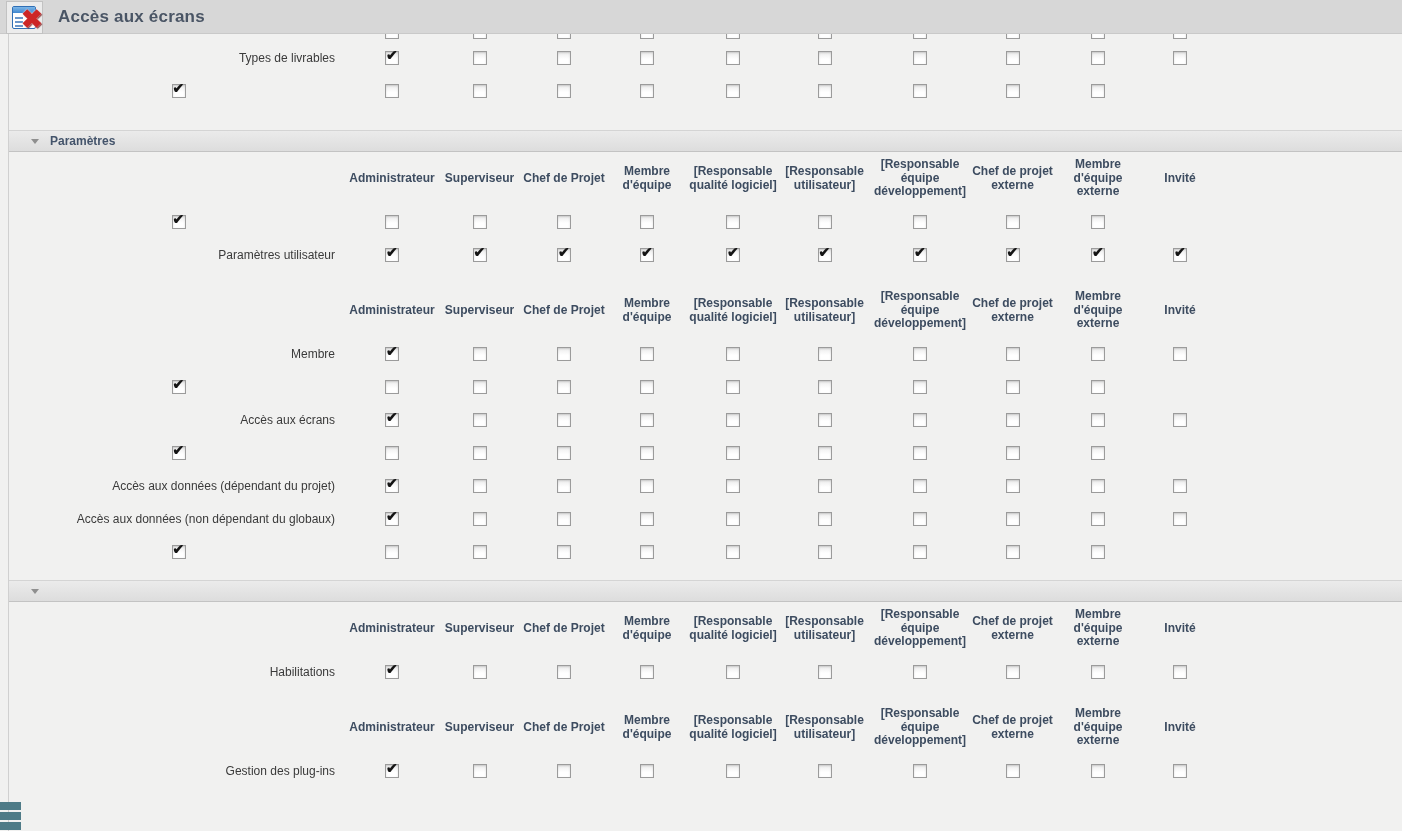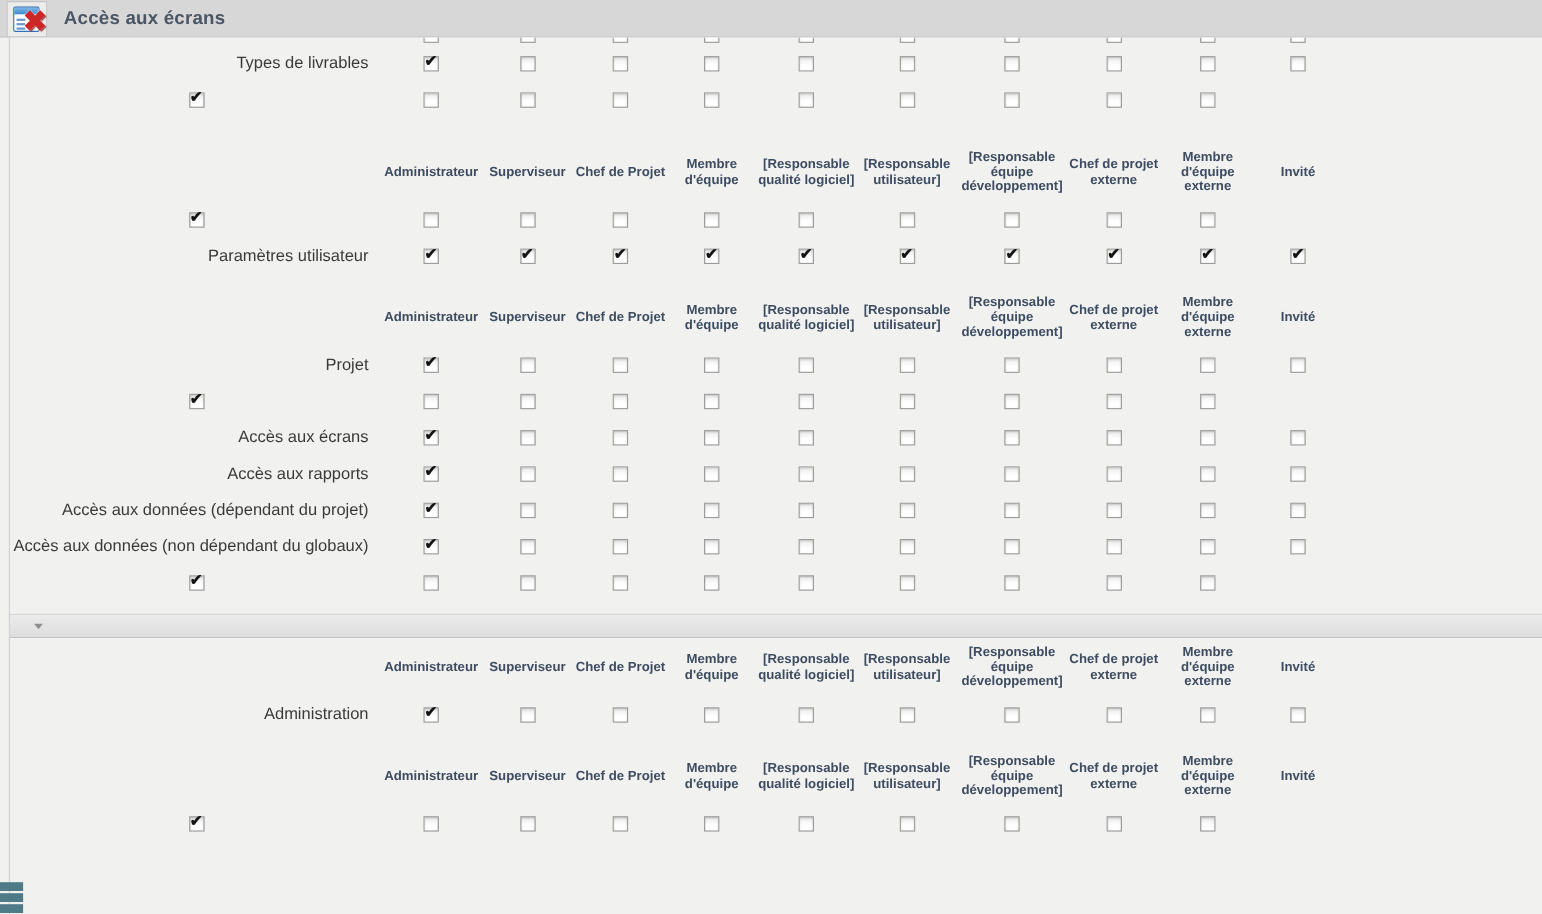--- a/index.html
+++ b/index.html
@@ -43,21 +43,21 @@
 
   .grid { display:grid;
     grid-template-columns:339px 88px 87px 82px 84px 88px 95px 96px 89px 82px 82px;
     width:1212px; }
   .hdr-row { height:53px; }
   .row { height:33px; }
   .sliver-row { height:7px; overflow:hidden; }
   .sliver-row .checkbox { transform:translateY(-9px); }
 
   .lcell { display:flex; align-items:center; justify-content:flex-end;
-    padding-right:13px; font-size:15px; color:#3a3a3a; white-space:nowrap; }
+    padding-right:13px; font-size:12px; color:#3a3a3a; white-space:nowrap; }
   .hcell { display:grid; place-items:center; text-align:center; font-weight:700;
     font-size:12px; line-height:1.16; color:#3d4c60; }
   .ccell { display:flex; align-items:center; justify-content:center; }
 
   .checkbox { position:relative; width:14px; height:14px;
     border:1px solid #9b9b9b; background:linear-gradient(180deg,#ececec,#ffffff 60%);
     box-shadow:inset 0 1px 2px rgba(0,0,0,.16); cursor:pointer; }
   .checkbox .tick { position:absolute; left:0; top:-4px; font-size:14px;
     font-weight:700; color:#141414; line-height:1; }
 
@@ -171,452 +171,456 @@
           <div class="checkbox" role="checkbox" aria-checked="false"></div>
         </div>
         <div class="ccell">
           <div class="checkbox" role="checkbox" aria-checked="false"></div>
         </div>
         <div class="ccell">
           <div class="checkbox" role="checkbox" aria-checked="false"></div>
         </div>
         <div class="ccell">
           <div class="checkbox" role="checkbox" aria-checked="false"></div>
+        </div>
+      </div>
+    </div>
+    <div class="section">
+      <div class="bar">
+        <div class="tri"></div>
+        <div class="bar-label">Paramètres</div>
+      </div>
+      <div class="grid hdr-row">
+        <div class="lcell"></div>
+        <div class="hcell">Administrateur</div>
+        <div class="hcell">Superviseur</div>
+        <div class="hcell">Chef de Projet</div>
+        <div class="hcell">Membre d'équipe</div>
+        <div class="hcell">[Responsable qualité logiciel]</div>
+        <div class="hcell">[Responsable utilisateur]</div>
+        <div class="hcell">[Responsable équipe développement]</div>
+        <div class="hcell">Chef de projet externe</div>
+        <div class="hcell">Membre d'équipe externe</div>
+        <div class="hcell">Invité</div>
+      </div>
+      <div class="grid row">
+        <div class="ccell">
+          <div class="checkbox" role="checkbox" aria-checked="true">
+            <div class="tick">✔</div>
+          </div>
+        </div>
+        <div class="ccell">
+          <div class="checkbox" role="checkbox" aria-checked="false"></div>
+        </div>
+        <div class="ccell">
+          <div class="checkbox" role="checkbox" aria-checked="false"></div>
+        </div>
+        <div class="ccell">
+          <div class="checkbox" role="checkbox" aria-checked="false"></div>
+        </div>
+        <div class="ccell">
+          <div class="checkbox" role="checkbox" aria-checked="false"></div>
+        </div>
+        <div class="ccell">
+          <div class="checkbox" role="checkbox" aria-checked="false"></div>
+        </div>
+        <div class="ccell">
+          <div class="checkbox" role="checkbox" aria-checked="false"></div>
+        </div>
+        <div class="ccell">
+          <div class="checkbox" role="checkbox" aria-checked="false"></div>
+        </div>
+        <div class="ccell">
+          <div class="checkbox" role="checkbox" aria-checked="false"></div>
+        </div>
+        <div class="ccell">
+          <div class="checkbox" role="checkbox" aria-checked="false"></div>
+        </div>
+      </div>
+      <div class="grid row">
+        <div class="lcell">Paramètres utilisateur</div>
+        <div class="ccell">
+          <div class="checkbox" role="checkbox" aria-checked="true">
+            <div class="tick">✔</div>
+          </div>
+        </div>
+        <div class="ccell">
+          <div class="checkbox" role="checkbox" aria-checked="true">
+            <div class="tick">✔</div>
+          </div>
+        </div>
+        <div class="ccell">
+          <div class="checkbox" role="checkbox" aria-checked="true">
+            <div class="tick">✔</div>
+          </div>
+        </div>
+        <div class="ccell">
+          <div class="checkbox" role="checkbox" aria-checked="true">
+            <div class="tick">✔</div>
+          </div>
+        </div>
+        <div class="ccell">
+          <div class="checkbox" role="checkbox" aria-checked="true">
+            <div class="tick">✔</div>
+          </div>
+        </div>
+        <div class="ccell">
+          <div class="checkbox" role="checkbox" aria-checked="true">
+            <div class="tick">✔</div>
+          </div>
+        </div>
+        <div class="ccell">
+          <div class="checkbox" role="checkbox" aria-checked="true">
+            <div class="tick">✔</div>
+          </div>
+        </div>
+        <div class="ccell">
+          <div class="checkbox" role="checkbox" aria-checked="true">
+            <div class="tick">✔</div>
+          </div>
+        </div>
+        <div class="ccell">
+          <div class="checkbox" role="checkbox" aria-checked="true">
+            <div class="tick">✔</div>
+          </div>
+        </div>
+        <div class="ccell">
+          <div class="checkbox" role="checkbox" aria-checked="true">
+            <div class="tick">✔</div>
+          </div>
         </div>
       </div>
     </div>
     <div class="section">
       <div class="grid hdr-row">
         <div class="lcell"></div>
         <div class="hcell">Administrateur</div>
         <div class="hcell">Superviseur</div>
         <div class="hcell">Chef de Projet</div>
         <div class="hcell">Membre d'équipe</div>
         <div class="hcell">[Responsable qualité logiciel]</div>
         <div class="hcell">[Responsable utilisateur]</div>
         <div class="hcell">[Responsable équipe développement]</div>
         <div class="hcell">Chef de projet externe</div>
         <div class="hcell">Membre d'équipe externe</div>
         <div class="hcell">Invité</div>
       </div>
       <div class="grid row">
-        <div class="ccell">
-          <div class="checkbox" role="checkbox" aria-checked="true">
-            <div class="tick">✔</div>
-          </div>
-        </div>
-        <div class="ccell">
-          <div class="checkbox" role="checkbox" aria-checked="false"></div>
-        </div>
-        <div class="ccell">
-          <div class="checkbox" role="checkbox" aria-checked="false"></div>
-        </div>
-        <div class="ccell">
-          <div class="checkbox" role="checkbox" aria-checked="false"></div>
-        </div>
-        <div class="ccell">
-          <div class="checkbox" role="checkbox" aria-checked="false"></div>
-        </div>
-        <div class="ccell">
-          <div class="checkbox" role="checkbox" aria-checked="false"></div>
-        </div>
-        <div class="ccell">
-          <div class="checkbox" role="checkbox" aria-checked="false"></div>
-        </div>
-        <div class="ccell">
-          <div class="checkbox" role="checkbox" aria-checked="false"></div>
-        </div>
-        <div class="ccell">
-          <div class="checkbox" role="checkbox" aria-checked="false"></div>
-        </div>
-        <div class="ccell">
-          <div class="checkbox" role="checkbox" aria-checked="false"></div>
-        </div>
-      </div>
-      <div class="grid row">
-        <div class="lcell">Paramètres utilisateur</div>
-        <div class="ccell">
-          <div class="checkbox" role="checkbox" aria-checked="true">
-            <div class="tick">✔</div>
-          </div>
-        </div>
-        <div class="ccell">
-          <div class="checkbox" role="checkbox" aria-checked="true">
-            <div class="tick">✔</div>
-          </div>
-        </div>
-        <div class="ccell">
-          <div class="checkbox" role="checkbox" aria-checked="true">
-            <div class="tick">✔</div>
-          </div>
-        </div>
-        <div class="ccell">
-          <div class="checkbox" role="checkbox" aria-checked="true">
-            <div class="tick">✔</div>
-          </div>
-        </div>
-        <div class="ccell">
-          <div class="checkbox" role="checkbox" aria-checked="true">
-            <div class="tick">✔</div>
-          </div>
-        </div>
-        <div class="ccell">
-          <div class="checkbox" role="checkbox" aria-checked="true">
-            <div class="tick">✔</div>
-          </div>
-        </div>
-        <div class="ccell">
-          <div class="checkbox" role="checkbox" aria-checked="true">
-            <div class="tick">✔</div>
-          </div>
-        </div>
-        <div class="ccell">
-          <div class="checkbox" role="checkbox" aria-checked="true">
-            <div class="tick">✔</div>
-          </div>
-        </div>
-        <div class="ccell">
-          <div class="checkbox" role="checkbox" aria-checked="true">
-            <div class="tick">✔</div>
-          </div>
-        </div>
-        <div class="ccell">
-          <div class="checkbox" role="checkbox" aria-checked="true">
-            <div class="tick">✔</div>
-          </div>
+        <div class="lcell">Membre</div>
+        <div class="ccell">
+          <div class="checkbox" role="checkbox" aria-checked="true">
+            <div class="tick">✔</div>
+          </div>
+        </div>
+        <div class="ccell">
+          <div class="checkbox" role="checkbox" aria-checked="false"></div>
+        </div>
+        <div class="ccell">
+          <div class="checkbox" role="checkbox" aria-checked="false"></div>
+        </div>
+        <div class="ccell">
+          <div class="checkbox" role="checkbox" aria-checked="false"></div>
+        </div>
+        <div class="ccell">
+          <div class="checkbox" role="checkbox" aria-checked="false"></div>
+        </div>
+        <div class="ccell">
+          <div class="checkbox" role="checkbox" aria-checked="false"></div>
+        </div>
+        <div class="ccell">
+          <div class="checkbox" role="checkbox" aria-checked="false"></div>
+        </div>
+        <div class="ccell">
+          <div class="checkbox" role="checkbox" aria-checked="false"></div>
+        </div>
+        <div class="ccell">
+          <div class="checkbox" role="checkbox" aria-checked="false"></div>
+        </div>
+        <div class="ccell">
+          <div class="checkbox" role="checkbox" aria-checked="false"></div>
+        </div>
+      </div>
+      <div class="grid row">
+        <div class="ccell">
+          <div class="checkbox" role="checkbox" aria-checked="true">
+            <div class="tick">✔</div>
+          </div>
+        </div>
+        <div class="ccell">
+          <div class="checkbox" role="checkbox" aria-checked="false"></div>
+        </div>
+        <div class="ccell">
+          <div class="checkbox" role="checkbox" aria-checked="false"></div>
+        </div>
+        <div class="ccell">
+          <div class="checkbox" role="checkbox" aria-checked="false"></div>
+        </div>
+        <div class="ccell">
+          <div class="checkbox" role="checkbox" aria-checked="false"></div>
+        </div>
+        <div class="ccell">
+          <div class="checkbox" role="checkbox" aria-checked="false"></div>
+        </div>
+        <div class="ccell">
+          <div class="checkbox" role="checkbox" aria-checked="false"></div>
+        </div>
+        <div class="ccell">
+          <div class="checkbox" role="checkbox" aria-checked="false"></div>
+        </div>
+        <div class="ccell">
+          <div class="checkbox" role="checkbox" aria-checked="false"></div>
+        </div>
+        <div class="ccell">
+          <div class="checkbox" role="checkbox" aria-checked="false"></div>
+        </div>
+      </div>
+      <div class="grid row">
+        <div class="lcell">Accès aux écrans</div>
+        <div class="ccell">
+          <div class="checkbox" role="checkbox" aria-checked="true">
+            <div class="tick">✔</div>
+          </div>
+        </div>
+        <div class="ccell">
+          <div class="checkbox" role="checkbox" aria-checked="false"></div>
+        </div>
+        <div class="ccell">
+          <div class="checkbox" role="checkbox" aria-checked="false"></div>
+        </div>
+        <div class="ccell">
+          <div class="checkbox" role="checkbox" aria-checked="false"></div>
+        </div>
+        <div class="ccell">
+          <div class="checkbox" role="checkbox" aria-checked="false"></div>
+        </div>
+        <div class="ccell">
+          <div class="checkbox" role="checkbox" aria-checked="false"></div>
+        </div>
+        <div class="ccell">
+          <div class="checkbox" role="checkbox" aria-checked="false"></div>
+        </div>
+        <div class="ccell">
+          <div class="checkbox" role="checkbox" aria-checked="false"></div>
+        </div>
+        <div class="ccell">
+          <div class="checkbox" role="checkbox" aria-checked="false"></div>
+        </div>
+        <div class="ccell">
+          <div class="checkbox" role="checkbox" aria-checked="false"></div>
+        </div>
+      </div>
+      <div class="grid row">
+        <div class="ccell">
+          <div class="checkbox" role="checkbox" aria-checked="true">
+            <div class="tick">✔</div>
+          </div>
+        </div>
+        <div class="ccell">
+          <div class="checkbox" role="checkbox" aria-checked="false"></div>
+        </div>
+        <div class="ccell">
+          <div class="checkbox" role="checkbox" aria-checked="false"></div>
+        </div>
+        <div class="ccell">
+          <div class="checkbox" role="checkbox" aria-checked="false"></div>
+        </div>
+        <div class="ccell">
+          <div class="checkbox" role="checkbox" aria-checked="false"></div>
+        </div>
+        <div class="ccell">
+          <div class="checkbox" role="checkbox" aria-checked="false"></div>
+        </div>
+        <div class="ccell">
+          <div class="checkbox" role="checkbox" aria-checked="false"></div>
+        </div>
+        <div class="ccell">
+          <div class="checkbox" role="checkbox" aria-checked="false"></div>
+        </div>
+        <div class="ccell">
+          <div class="checkbox" role="checkbox" aria-checked="false"></div>
+        </div>
+        <div class="ccell">
+          <div class="checkbox" role="checkbox" aria-checked="false"></div>
+        </div>
+      </div>
+      <div class="grid row">
+        <div class="lcell">Accès aux données (dépendant du projet)</div>
+        <div class="ccell">
+          <div class="checkbox" role="checkbox" aria-checked="true">
+            <div class="tick">✔</div>
+          </div>
+        </div>
+        <div class="ccell">
+          <div class="checkbox" role="checkbox" aria-checked="false"></div>
+        </div>
+        <div class="ccell">
+          <div class="checkbox" role="checkbox" aria-checked="false"></div>
+        </div>
+        <div class="ccell">
+          <div class="checkbox" role="checkbox" aria-checked="false"></div>
+        </div>
+        <div class="ccell">
+          <div class="checkbox" role="checkbox" aria-checked="false"></div>
+        </div>
+        <div class="ccell">
+          <div class="checkbox" role="checkbox" aria-checked="false"></div>
+        </div>
+        <div class="ccell">
+          <div class="checkbox" role="checkbox" aria-checked="false"></div>
+        </div>
+        <div class="ccell">
+          <div class="checkbox" role="checkbox" aria-checked="false"></div>
+        </div>
+        <div class="ccell">
+          <div class="checkbox" role="checkbox" aria-checked="false"></div>
+        </div>
+        <div class="ccell">
+          <div class="checkbox" role="checkbox" aria-checked="false"></div>
+        </div>
+      </div>
+      <div class="grid row">
+        <div class="lcell">Accès aux données (non dépendant du globaux)</div>
+        <div class="ccell">
+          <div class="checkbox" role="checkbox" aria-checked="true">
+            <div class="tick">✔</div>
+          </div>
+        </div>
+        <div class="ccell">
+          <div class="checkbox" role="checkbox" aria-checked="false"></div>
+        </div>
+        <div class="ccell">
+          <div class="checkbox" role="checkbox" aria-checked="false"></div>
+        </div>
+        <div class="ccell">
+          <div class="checkbox" role="checkbox" aria-checked="false"></div>
+        </div>
+        <div class="ccell">
+          <div class="checkbox" role="checkbox" aria-checked="false"></div>
+        </div>
+        <div class="ccell">
+          <div class="checkbox" role="checkbox" aria-checked="false"></div>
+        </div>
+        <div class="ccell">
+          <div class="checkbox" role="checkbox" aria-checked="false"></div>
+        </div>
+        <div class="ccell">
+          <div class="checkbox" role="checkbox" aria-checked="false"></div>
+        </div>
+        <div class="ccell">
+          <div class="checkbox" role="checkbox" aria-checked="false"></div>
+        </div>
+        <div class="ccell">
+          <div class="checkbox" role="checkbox" aria-checked="false"></div>
+        </div>
+      </div>
+      <div class="grid row">
+        <div class="ccell">
+          <div class="checkbox" role="checkbox" aria-checked="true">
+            <div class="tick">✔</div>
+          </div>
+        </div>
+        <div class="ccell">
+          <div class="checkbox" role="checkbox" aria-checked="false"></div>
+        </div>
+        <div class="ccell">
+          <div class="checkbox" role="checkbox" aria-checked="false"></div>
+        </div>
+        <div class="ccell">
+          <div class="checkbox" role="checkbox" aria-checked="false"></div>
+        </div>
+        <div class="ccell">
+          <div class="checkbox" role="checkbox" aria-checked="false"></div>
+        </div>
+        <div class="ccell">
+          <div class="checkbox" role="checkbox" aria-checked="false"></div>
+        </div>
+        <div class="ccell">
+          <div class="checkbox" role="checkbox" aria-checked="false"></div>
+        </div>
+        <div class="ccell">
+          <div class="checkbox" role="checkbox" aria-checked="false"></div>
+        </div>
+        <div class="ccell">
+          <div class="checkbox" role="checkbox" aria-checked="false"></div>
+        </div>
+        <div class="ccell">
+          <div class="checkbox" role="checkbox" aria-checked="false"></div>
+        </div>
+      </div>
+    </div>
+    <div class="section">
+      <div class="bar">
+        <div class="tri"></div>
+        <div class="bar-label"></div>
+      </div>
+      <div class="grid hdr-row">
+        <div class="lcell"></div>
+        <div class="hcell">Administrateur</div>
+        <div class="hcell">Superviseur</div>
+        <div class="hcell">Chef de Projet</div>
+        <div class="hcell">Membre d'équipe</div>
+        <div class="hcell">[Responsable qualité logiciel]</div>
+        <div class="hcell">[Responsable utilisateur]</div>
+        <div class="hcell">[Responsable équipe développement]</div>
+        <div class="hcell">Chef de projet externe</div>
+        <div class="hcell">Membre d'équipe externe</div>
+        <div class="hcell">Invité</div>
+      </div>
+      <div class="grid row">
+        <div class="lcell">Habilitations</div>
+        <div class="ccell">
+          <div class="checkbox" role="checkbox" aria-checked="true">
+            <div class="tick">✔</div>
+          </div>
+        </div>
+        <div class="ccell">
+          <div class="checkbox" role="checkbox" aria-checked="false"></div>
+        </div>
+        <div class="ccell">
+          <div class="checkbox" role="checkbox" aria-checked="false"></div>
+        </div>
+        <div class="ccell">
+          <div class="checkbox" role="checkbox" aria-checked="false"></div>
+        </div>
+        <div class="ccell">
+          <div class="checkbox" role="checkbox" aria-checked="false"></div>
+        </div>
+        <div class="ccell">
+          <div class="checkbox" role="checkbox" aria-checked="false"></div>
+        </div>
+        <div class="ccell">
+          <div class="checkbox" role="checkbox" aria-checked="false"></div>
+        </div>
+        <div class="ccell">
+          <div class="checkbox" role="checkbox" aria-checked="false"></div>
+        </div>
+        <div class="ccell">
+          <div class="checkbox" role="checkbox" aria-checked="false"></div>
+        </div>
+        <div class="ccell">
+          <div class="checkbox" role="checkbox" aria-checked="false"></div>
         </div>
       </div>
     </div>
     <div class="section">
       <div class="grid hdr-row">
         <div class="lcell"></div>
         <div class="hcell">Administrateur</div>
         <div class="hcell">Superviseur</div>
         <div class="hcell">Chef de Projet</div>
         <div class="hcell">Membre d'équipe</div>
         <div class="hcell">[Responsable qualité logiciel]</div>
         <div class="hcell">[Responsable utilisateur]</div>
         <div class="hcell">[Responsable équipe développement]</div>
         <div class="hcell">Chef de projet externe</div>
         <div class="hcell">Membre d'équipe externe</div>
         <div class="hcell">Invité</div>
       </div>
       <div class="grid row">
-        <div class="lcell">Projet</div>
-        <div class="ccell">
-          <div class="checkbox" role="checkbox" aria-checked="true">
-            <div class="tick">✔</div>
-          </div>
-        </div>
-        <div class="ccell">
-          <div class="checkbox" role="checkbox" aria-checked="false"></div>
-        </div>
-        <div class="ccell">
-          <div class="checkbox" role="checkbox" aria-checked="false"></div>
-        </div>
-        <div class="ccell">
-          <div class="checkbox" role="checkbox" aria-checked="false"></div>
-        </div>
-        <div class="ccell">
-          <div class="checkbox" role="checkbox" aria-checked="false"></div>
-        </div>
-        <div class="ccell">
-          <div class="checkbox" role="checkbox" aria-checked="false"></div>
-        </div>
-        <div class="ccell">
-          <div class="checkbox" role="checkbox" aria-checked="false"></div>
-        </div>
-        <div class="ccell">
-          <div class="checkbox" role="checkbox" aria-checked="false"></div>
-        </div>
-        <div class="ccell">
-          <div class="checkbox" role="checkbox" aria-checked="false"></div>
-        </div>
-        <div class="ccell">
-          <div class="checkbox" role="checkbox" aria-checked="false"></div>
-        </div>
-      </div>
-      <div class="grid row">
-        <div class="ccell">
-          <div class="checkbox" role="checkbox" aria-checked="true">
-            <div class="tick">✔</div>
-          </div>
-        </div>
-        <div class="ccell">
-          <div class="checkbox" role="checkbox" aria-checked="false"></div>
-        </div>
-        <div class="ccell">
-          <div class="checkbox" role="checkbox" aria-checked="false"></div>
-        </div>
-        <div class="ccell">
-          <div class="checkbox" role="checkbox" aria-checked="false"></div>
-        </div>
-        <div class="ccell">
-          <div class="checkbox" role="checkbox" aria-checked="false"></div>
-        </div>
-        <div class="ccell">
-          <div class="checkbox" role="checkbox" aria-checked="false"></div>
-        </div>
-        <div class="ccell">
-          <div class="checkbox" role="checkbox" aria-checked="false"></div>
-        </div>
-        <div class="ccell">
-          <div class="checkbox" role="checkbox" aria-checked="false"></div>
-        </div>
-        <div class="ccell">
-          <div class="checkbox" role="checkbox" aria-checked="false"></div>
-        </div>
-        <div class="ccell">
-          <div class="checkbox" role="checkbox" aria-checked="false"></div>
-        </div>
-      </div>
-      <div class="grid row">
-        <div class="lcell">Accès aux écrans</div>
-        <div class="ccell">
-          <div class="checkbox" role="checkbox" aria-checked="true">
-            <div class="tick">✔</div>
-          </div>
-        </div>
-        <div class="ccell">
-          <div class="checkbox" role="checkbox" aria-checked="false"></div>
-        </div>
-        <div class="ccell">
-          <div class="checkbox" role="checkbox" aria-checked="false"></div>
-        </div>
-        <div class="ccell">
-          <div class="checkbox" role="checkbox" aria-checked="false"></div>
-        </div>
-        <div class="ccell">
-          <div class="checkbox" role="checkbox" aria-checked="false"></div>
-        </div>
-        <div class="ccell">
-          <div class="checkbox" role="checkbox" aria-checked="false"></div>
-        </div>
-        <div class="ccell">
-          <div class="checkbox" role="checkbox" aria-checked="false"></div>
-        </div>
-        <div class="ccell">
-          <div class="checkbox" role="checkbox" aria-checked="false"></div>
-        </div>
-        <div class="ccell">
-          <div class="checkbox" role="checkbox" aria-checked="false"></div>
-        </div>
-        <div class="ccell">
-          <div class="checkbox" role="checkbox" aria-checked="false"></div>
-        </div>
-      </div>
-      <div class="grid row">
-        <div class="lcell">Accès aux rapports</div>
-        <div class="ccell">
-          <div class="checkbox" role="checkbox" aria-checked="true">
-            <div class="tick">✔</div>
-          </div>
-        </div>
-        <div class="ccell">
-          <div class="checkbox" role="checkbox" aria-checked="false"></div>
-        </div>
-        <div class="ccell">
-          <div class="checkbox" role="checkbox" aria-checked="false"></div>
-        </div>
-        <div class="ccell">
-          <div class="checkbox" role="checkbox" aria-checked="false"></div>
-        </div>
-        <div class="ccell">
-          <div class="checkbox" role="checkbox" aria-checked="false"></div>
-        </div>
-        <div class="ccell">
-          <div class="checkbox" role="checkbox" aria-checked="false"></div>
-        </div>
-        <div class="ccell">
-          <div class="checkbox" role="checkbox" aria-checked="false"></div>
-        </div>
-        <div class="ccell">
-          <div class="checkbox" role="checkbox" aria-checked="false"></div>
-        </div>
-        <div class="ccell">
-          <div class="checkbox" role="checkbox" aria-checked="false"></div>
-        </div>
-        <div class="ccell">
-          <div class="checkbox" role="checkbox" aria-checked="false"></div>
-        </div>
-      </div>
-      <div class="grid row">
-        <div class="lcell">Accès aux données (dépendant du projet)</div>
-        <div class="ccell">
-          <div class="checkbox" role="checkbox" aria-checked="true">
-            <div class="tick">✔</div>
-          </div>
-        </div>
-        <div class="ccell">
-          <div class="checkbox" role="checkbox" aria-checked="false"></div>
-        </div>
-        <div class="ccell">
-          <div class="checkbox" role="checkbox" aria-checked="false"></div>
-        </div>
-        <div class="ccell">
-          <div class="checkbox" role="checkbox" aria-checked="false"></div>
-        </div>
-        <div class="ccell">
-          <div class="checkbox" role="checkbox" aria-checked="false"></div>
-        </div>
-        <div class="ccell">
-          <div class="checkbox" role="checkbox" aria-checked="false"></div>
-        </div>
-        <div class="ccell">
-          <div class="checkbox" role="checkbox" aria-checked="false"></div>
-        </div>
-        <div class="ccell">
-          <div class="checkbox" role="checkbox" aria-checked="false"></div>
-        </div>
-        <div class="ccell">
-          <div class="checkbox" role="checkbox" aria-checked="false"></div>
-        </div>
-        <div class="ccell">
-          <div class="checkbox" role="checkbox" aria-checked="false"></div>
-        </div>
-      </div>
-      <div class="grid row">
-        <div class="lcell">Accès aux données (non dépendant du globaux)</div>
-        <div class="ccell">
-          <div class="checkbox" role="checkbox" aria-checked="true">
-            <div class="tick">✔</div>
-          </div>
-        </div>
-        <div class="ccell">
-          <div class="checkbox" role="checkbox" aria-checked="false"></div>
-        </div>
-        <div class="ccell">
-          <div class="checkbox" role="checkbox" aria-checked="false"></div>
-        </div>
-        <div class="ccell">
-          <div class="checkbox" role="checkbox" aria-checked="false"></div>
-        </div>
-        <div class="ccell">
-          <div class="checkbox" role="checkbox" aria-checked="false"></div>
-        </div>
-        <div class="ccell">
-          <div class="checkbox" role="checkbox" aria-checked="false"></div>
-        </div>
-        <div class="ccell">
-          <div class="checkbox" role="checkbox" aria-checked="false"></div>
-        </div>
-        <div class="ccell">
-          <div class="checkbox" role="checkbox" aria-checked="false"></div>
-        </div>
-        <div class="ccell">
-          <div class="checkbox" role="checkbox" aria-checked="false"></div>
-        </div>
-        <div class="ccell">
-          <div class="checkbox" role="checkbox" aria-checked="false"></div>
-        </div>
-      </div>
-      <div class="grid row">
-        <div class="ccell">
-          <div class="checkbox" role="checkbox" aria-checked="true">
-            <div class="tick">✔</div>
-          </div>
-        </div>
-        <div class="ccell">
-          <div class="checkbox" role="checkbox" aria-checked="false"></div>
-        </div>
-        <div class="ccell">
-          <div class="checkbox" role="checkbox" aria-checked="false"></div>
-        </div>
-        <div class="ccell">
-          <div class="checkbox" role="checkbox" aria-checked="false"></div>
-        </div>
-        <div class="ccell">
-          <div class="checkbox" role="checkbox" aria-checked="false"></div>
-        </div>
-        <div class="ccell">
-          <div class="checkbox" role="checkbox" aria-checked="false"></div>
-        </div>
-        <div class="ccell">
-          <div class="checkbox" role="checkbox" aria-checked="false"></div>
-        </div>
-        <div class="ccell">
-          <div class="checkbox" role="checkbox" aria-checked="false"></div>
-        </div>
-        <div class="ccell">
-          <div class="checkbox" role="checkbox" aria-checked="false"></div>
-        </div>
-        <div class="ccell">
-          <div class="checkbox" role="checkbox" aria-checked="false"></div>
-        </div>
-      </div>
-    </div>
-    <div class="section">
-      <div class="bar">
-        <div class="tri"></div>
-        <div class="bar-label"></div>
-      </div>
-      <div class="grid hdr-row">
-        <div class="lcell"></div>
-        <div class="hcell">Administrateur</div>
-        <div class="hcell">Superviseur</div>
-        <div class="hcell">Chef de Projet</div>
-        <div class="hcell">Membre d'équipe</div>
-        <div class="hcell">[Responsable qualité logiciel]</div>
-        <div class="hcell">[Responsable utilisateur]</div>
-        <div class="hcell">[Responsable équipe développement]</div>
-        <div class="hcell">Chef de projet externe</div>
-        <div class="hcell">Membre d'équipe externe</div>
-        <div class="hcell">Invité</div>
-      </div>
-      <div class="grid row">
-        <div class="lcell">Administration</div>
-        <div class="ccell">
-          <div class="checkbox" role="checkbox" aria-checked="true">
-            <div class="tick">✔</div>
-          </div>
-        </div>
-        <div class="ccell">
-          <div class="checkbox" role="checkbox" aria-checked="false"></div>
-        </div>
-        <div class="ccell">
-          <div class="checkbox" role="checkbox" aria-checked="false"></div>
-        </div>
-        <div class="ccell">
-          <div class="checkbox" role="checkbox" aria-checked="false"></div>
-        </div>
-        <div class="ccell">
-          <div class="checkbox" role="checkbox" aria-checked="false"></div>
-        </div>
-        <div class="ccell">
-          <div class="checkbox" role="checkbox" aria-checked="false"></div>
-        </div>
-        <div class="ccell">
-          <div class="checkbox" role="checkbox" aria-checked="false"></div>
-        </div>
-        <div class="ccell">
-          <div class="checkbox" role="checkbox" aria-checked="false"></div>
-        </div>
-        <div class="ccell">
-          <div class="checkbox" role="checkbox" aria-checked="false"></div>
-        </div>
-        <div class="ccell">
-          <div class="checkbox" role="checkbox" aria-checked="false"></div>
-        </div>
-      </div>
-    </div>
-    <div class="section">
-      <div class="grid hdr-row">
-        <div class="lcell"></div>
-        <div class="hcell">Administrateur</div>
-        <div class="hcell">Superviseur</div>
-        <div class="hcell">Chef de Projet</div>
-        <div class="hcell">Membre d'équipe</div>
-        <div class="hcell">[Responsable qualité logiciel]</div>
-        <div class="hcell">[Responsable utilisateur]</div>
-        <div class="hcell">[Responsable équipe développement]</div>
-        <div class="hcell">Chef de projet externe</div>
-        <div class="hcell">Membre d'équipe externe</div>
-        <div class="hcell">Invité</div>
-      </div>
-      <div class="grid row">
+        <div class="lcell">Gestion des plug-ins</div>
         <div class="ccell">
           <div class="checkbox" role="checkbox" aria-checked="true">
             <div class="tick">✔</div>
           </div>
         </div>
         <div class="ccell">
           <div class="checkbox" role="checkbox" aria-checked="false"></div>
         </div>
         <div class="ccell">
           <div class="checkbox" role="checkbox" aria-checked="false"></div>

